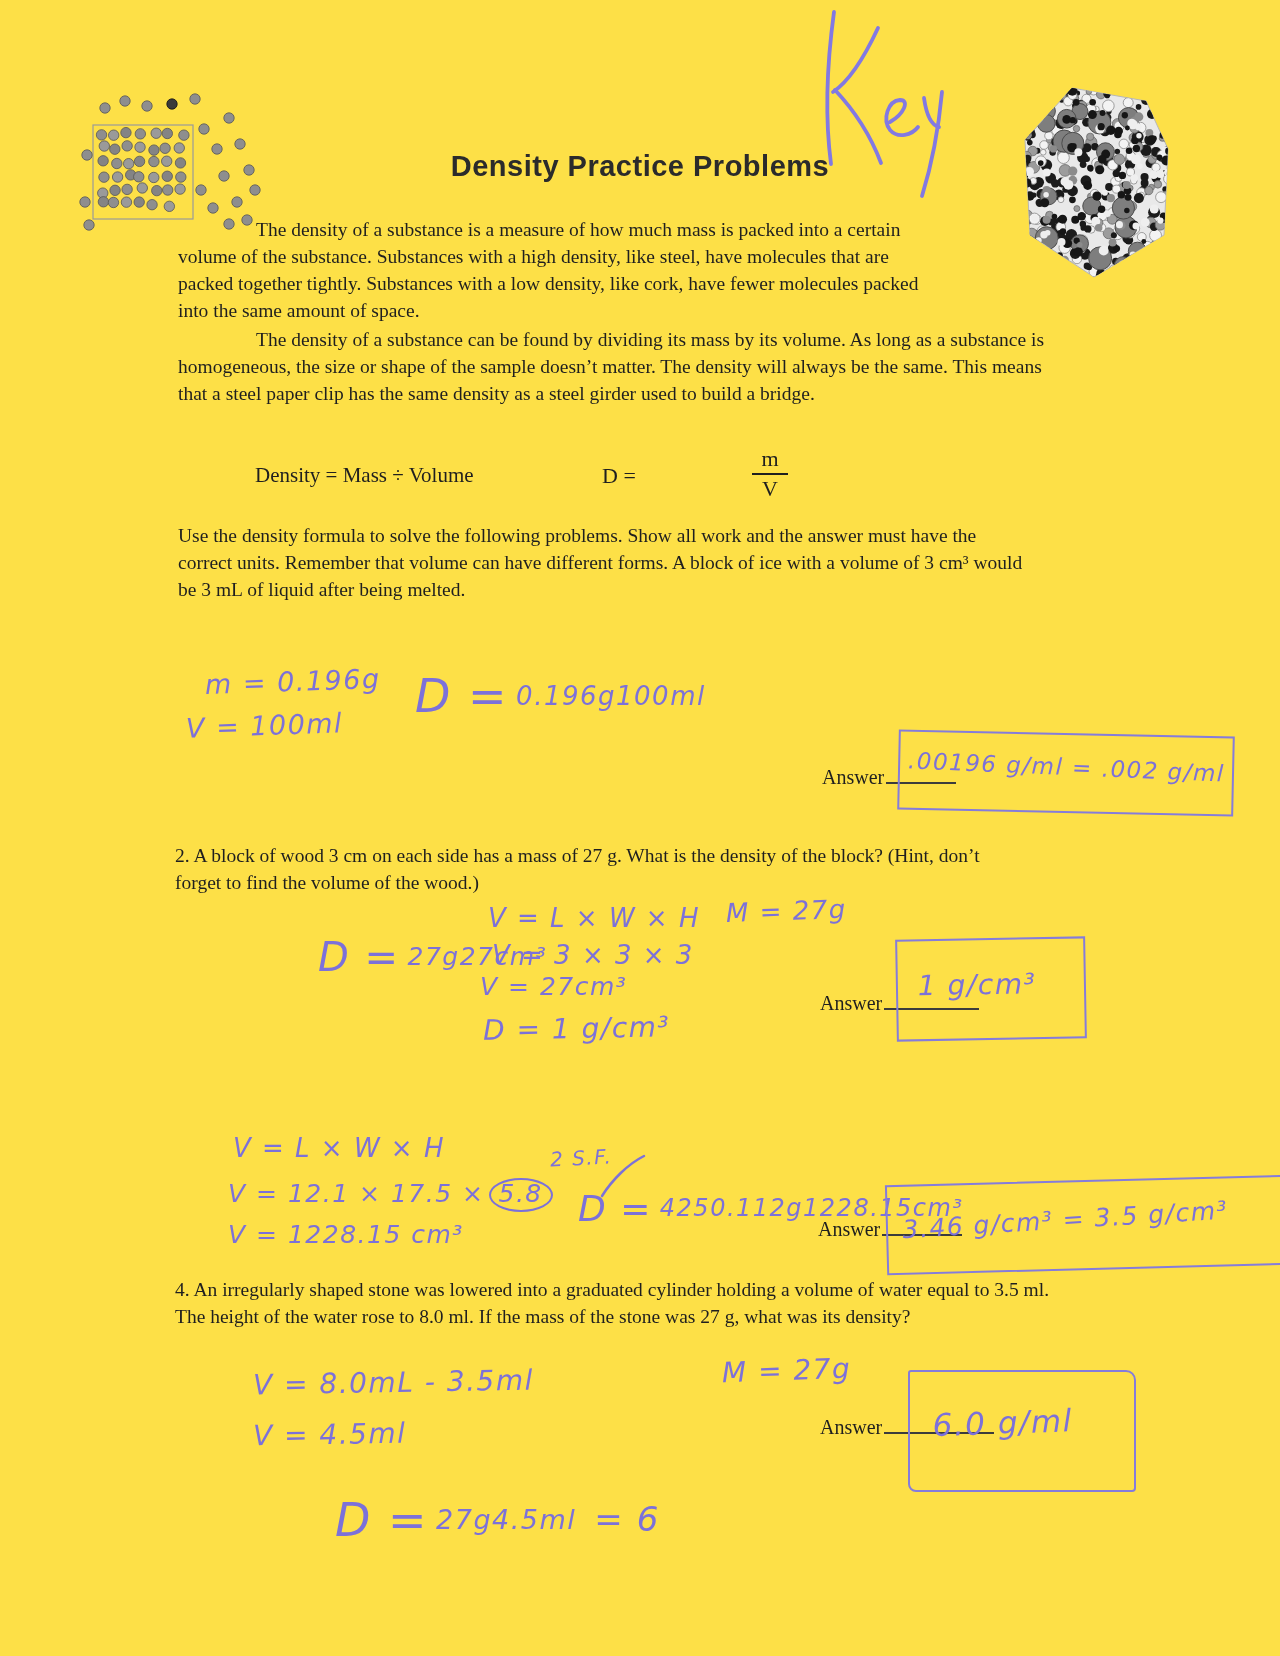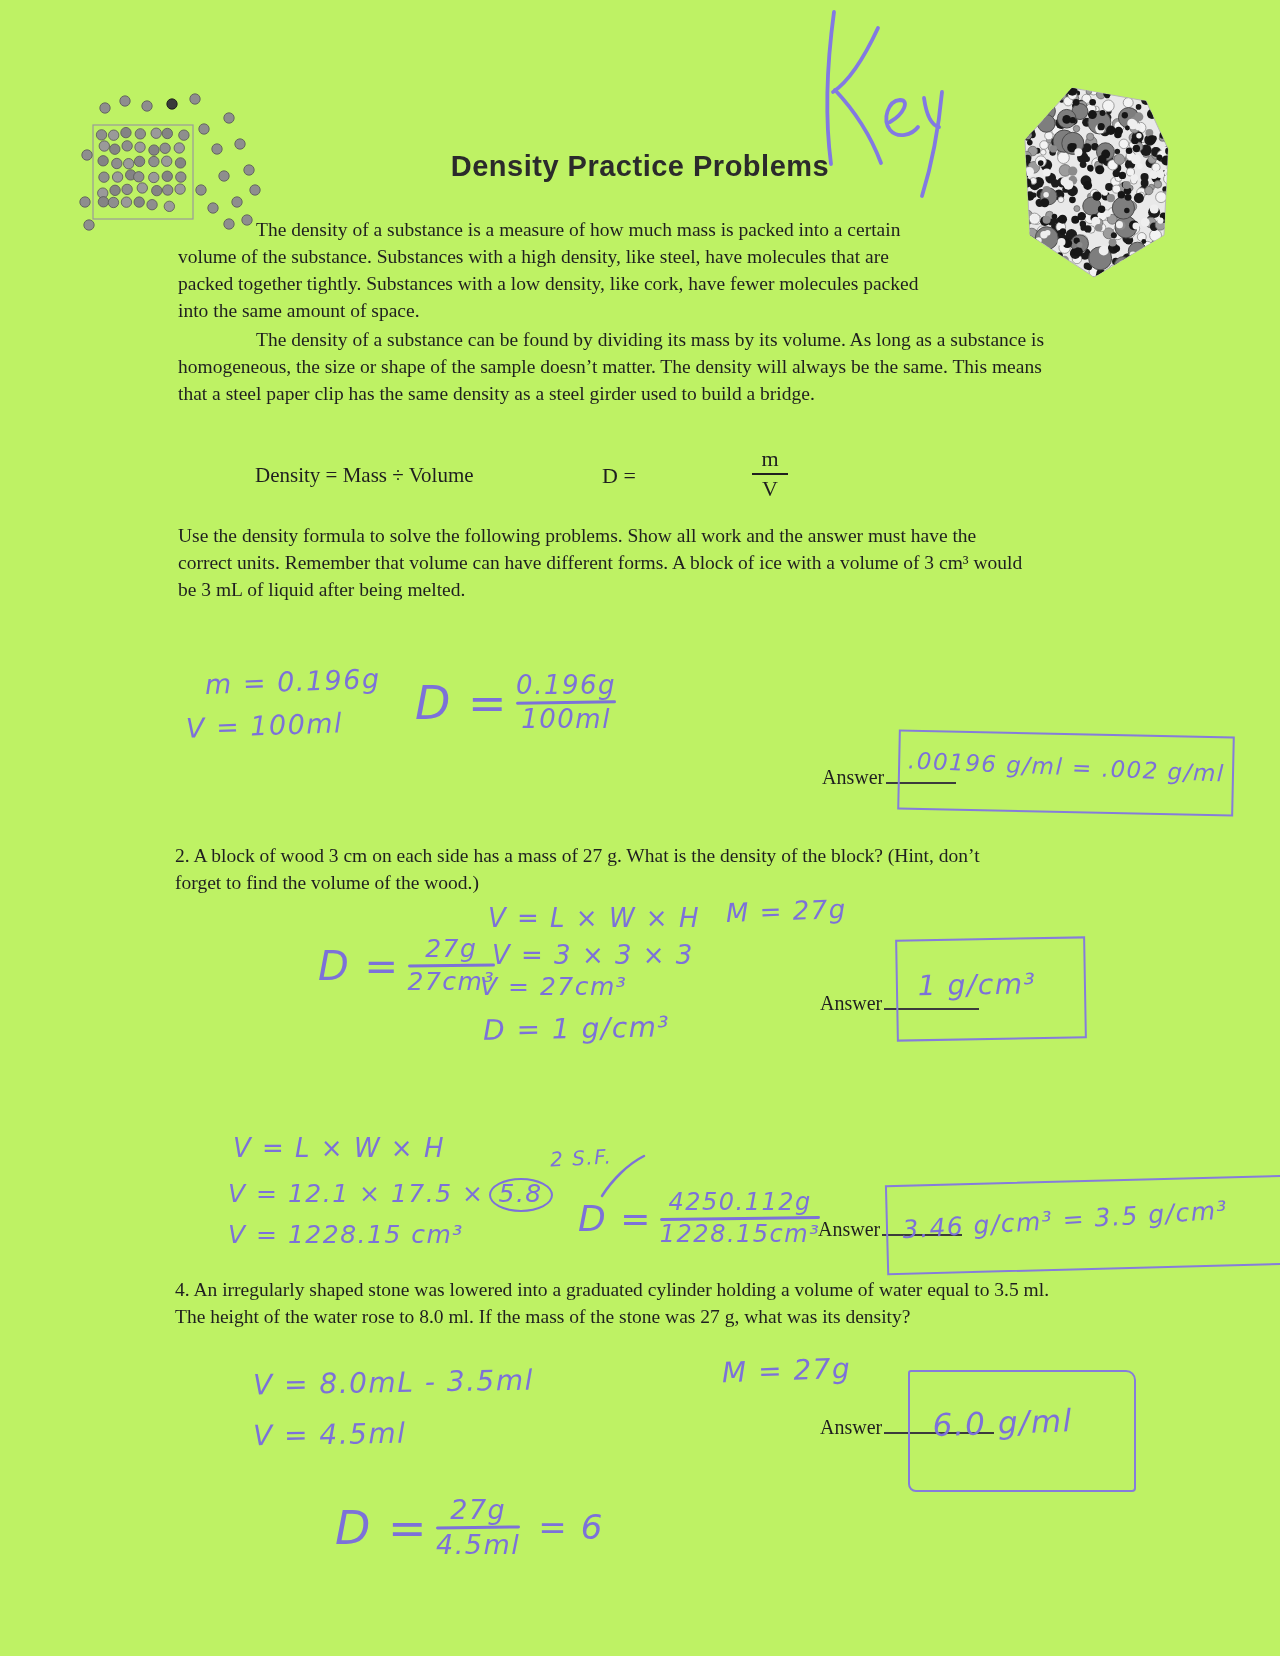--- a/index.html
+++ b/index.html
@@ -1,28 +1,28 @@
 <!DOCTYPE html>
 <html><head>
 <meta charset="utf-8">
 <style>
   html,body{margin:0;padding:0;background:#fff;}
-  .page{position:relative;width:1280px;height:1656px;background:#bef264;overflow:hidden;
+  .page{position:relative;width:1280px;height:1656px;background:#fde047;overflow:hidden;
         font-family:"Liberation Serif",serif;color:#1f1f1f;}
   .abs{position:absolute;}
   .printed{font-size:19.5px;line-height:27px;}
   .indent{text-indent:78px;}
   .title{font-family:"Liberation Sans",sans-serif;font-weight:600;font-size:29px;
          letter-spacing:.5px;color:#2b2b2b;text-align:center;}
   
   .hw{font-family:"DejaVu Sans",sans-serif;font-style:italic;color:#7c71d9;
       letter-spacing:1.5px;white-space:nowrap;line-height:1.05;}
   .hw-row{display:inline-flex;align-items:center;}
   .bigD{font-size:46px;margin-right:8px;font-style:italic;}
-  .frac{display:inline-flex;flex-direction:column;align-items:center;}
+  .frac{display:inline-flex;flex-direction:row;align-items:center;}
   .frac .bar{align-self:stretch;height:3px;background:currentColor;border-radius:2px;margin:2px 0;transform:rotate(-0.8deg);}
   .pfrac{display:inline-flex;flex-direction:column;align-items:center;font-size:22px;min-width:36px;}
   .pfrac .bar{align-self:stretch;height:2px;background:#1f1f1f;margin:1px 0;}
   .ans-label{font-size:20px;}
   .ans-line{display:inline-block;width:95px;height:1em;border-bottom:2px solid #3c3c3c;margin-left:2px;vertical-align:baseline;}
   .answer-box{border:2.6px solid #857cdb;background:transparent;}
   .circle-mark{display:inline-block;border:2.5px solid #7c71d9;border-radius:50%;padding:1px 8px 3px;margin-left:4px;}
   .rot-m2{transform:rotate(-2deg);} .rot-m1{transform:rotate(-1deg);}
   .rot-p1{transform:rotate(1.2deg);} .rot-m3{transform:rotate(-3deg);}
 </style>

